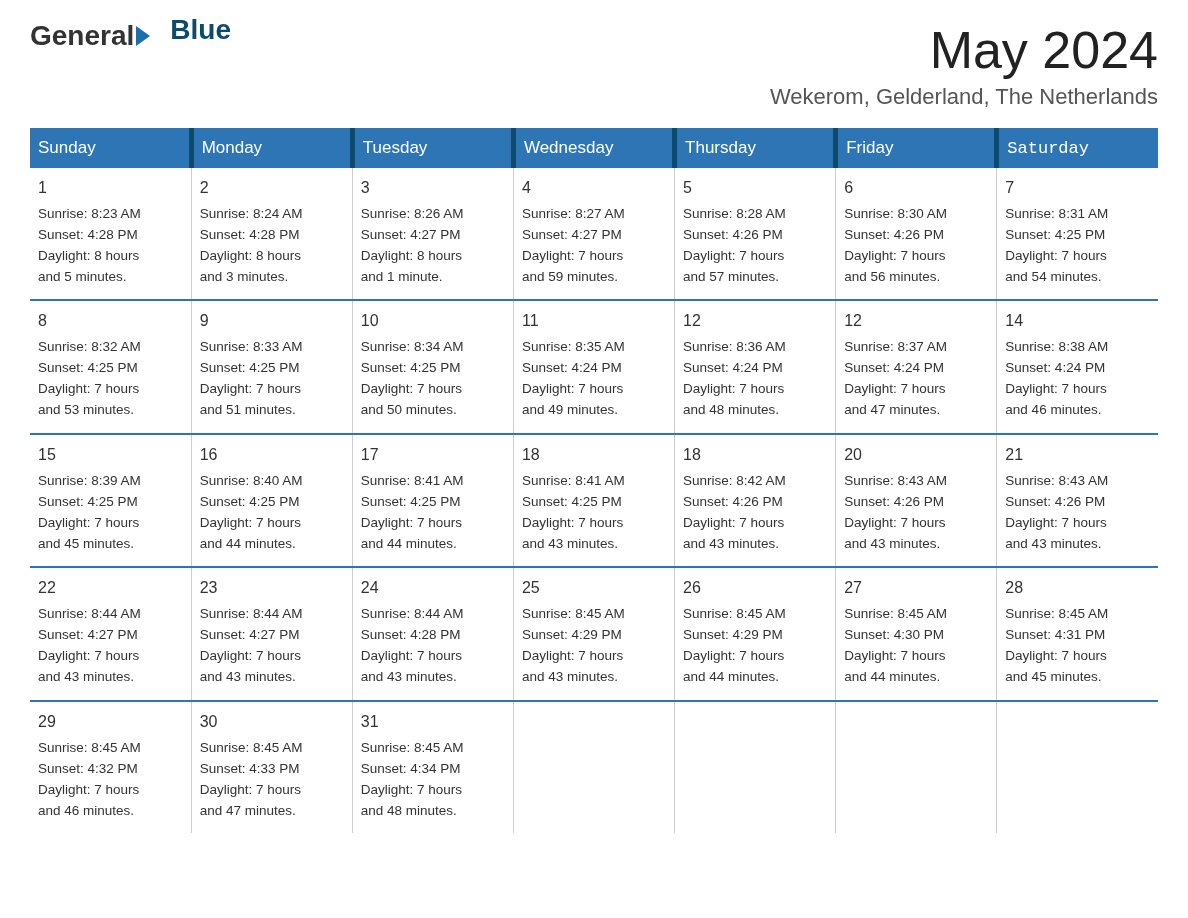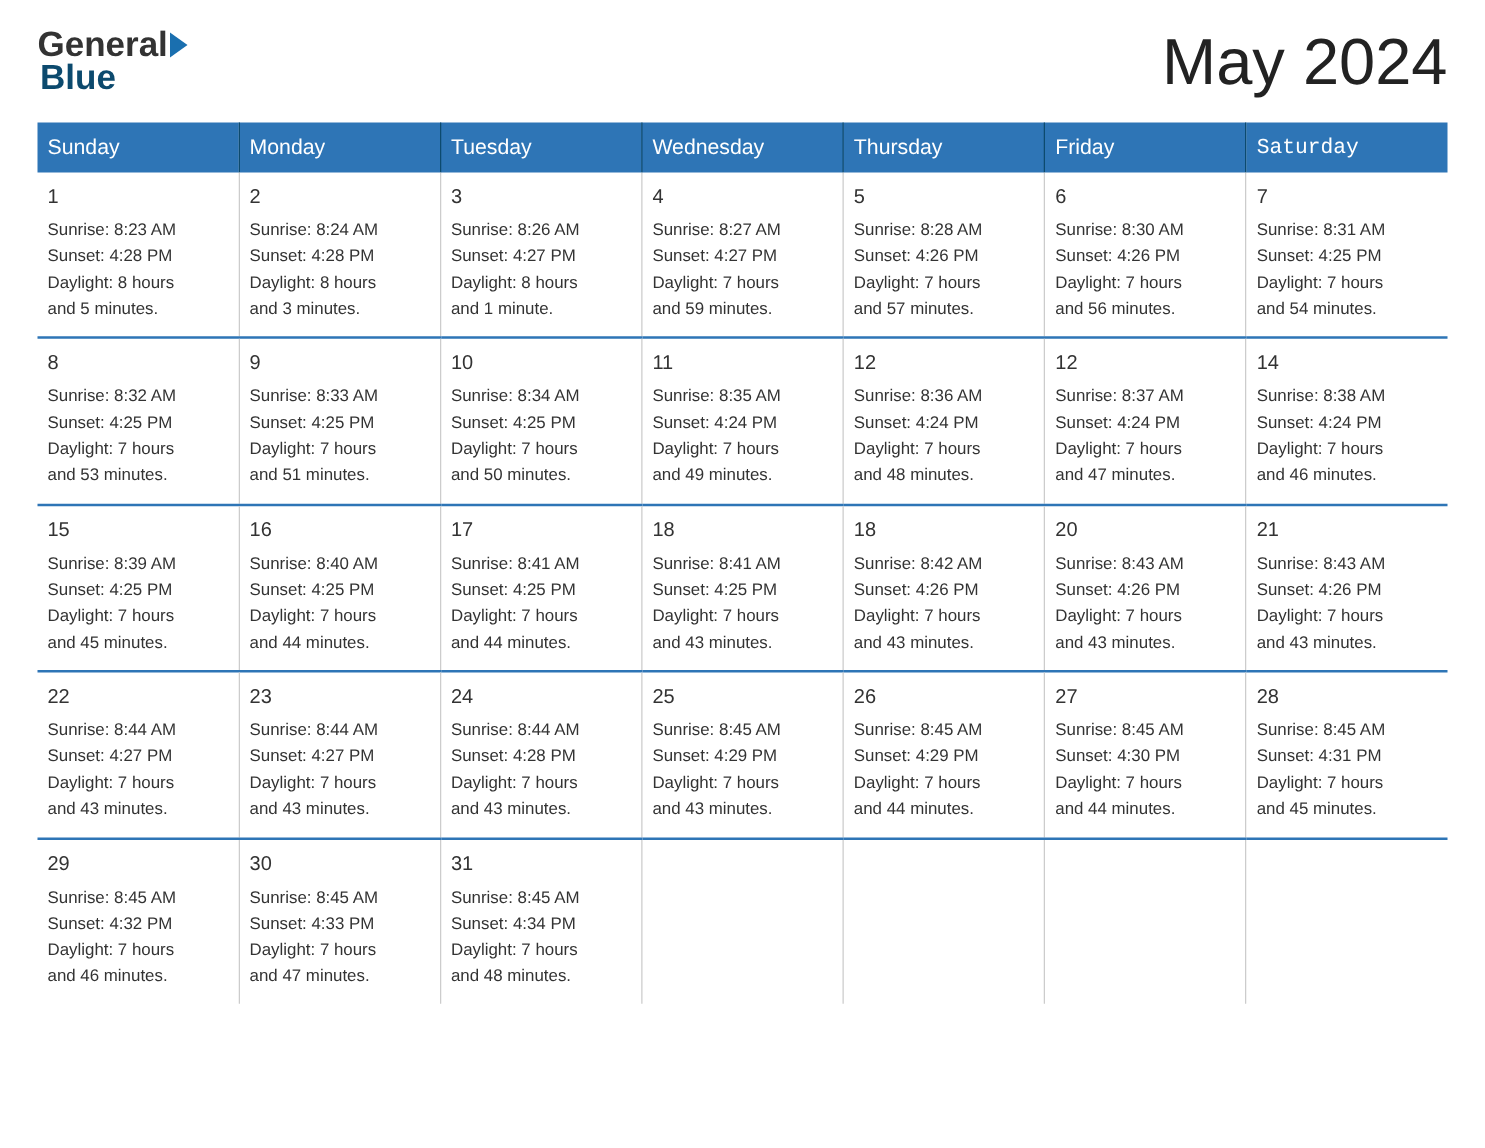--- a/index.html
+++ b/index.html
@@ -11,22 +11,23 @@
       padding: 20px 30px;
     }
     .header {
       display: flex;
       justify-content: space-between;
       align-items: flex-start;
       margin-bottom: 18px;
     }
     .logo {
       display: flex;
-      flex-direction: column;
+      flex-direction: row;
       align-items: flex-start;
+      gap: 16px;
     }
     .logo-text {
       display: flex;
       align-items: center;
       font-size: 28px;
       font-weight: bold;
       color: #333;
     }
     .logo-general { color: #333; }
     .logo-arrow {
@@ -47,21 +48,21 @@
       border-collapse: collapse;
       table-layout: fixed;
     }
     th {
       background: #2E75B6;
       color: #fff;
       font-size: 17px;
       font-weight: normal;
       padding: 10px 8px;
       text-align: left;
-      border-right: 1px solid #0c4a6e;
+      border-right: 5px solid #0c4a6e;
     }
     th:last-child { border-right: none; font-family: Liberation Mono, monospace; }
     td {
       vertical-align: top;
       padding: 8px 8px 12px 8px;
       border-right: 1px solid #ccc;
       border-bottom: 2px solid #2E75B6;
       font-size: 13.5px;
       color: #333;
       line-height: 1.55;
@@ -82,20 +83,21 @@
 <div class="header">
   <div class="logo">
     <div class="logo-text">
       <span class="logo-general">General</span>
       <span class="logo-arrow"></span>
     </div>
     <div class="logo-subtitle">Blue</div>
   </div>
   <div class="title-block">
     <div class="month-title">May 2024</div>
+    <div class="location">Wekerom, Gelderland, The Netherlands</div>
   </div>
 </div>
 
 <table>
   <thead>
     <tr>
 
     <th>Sunday</th>
         <th>Monday</th>
         <th>Tuesday</th>

